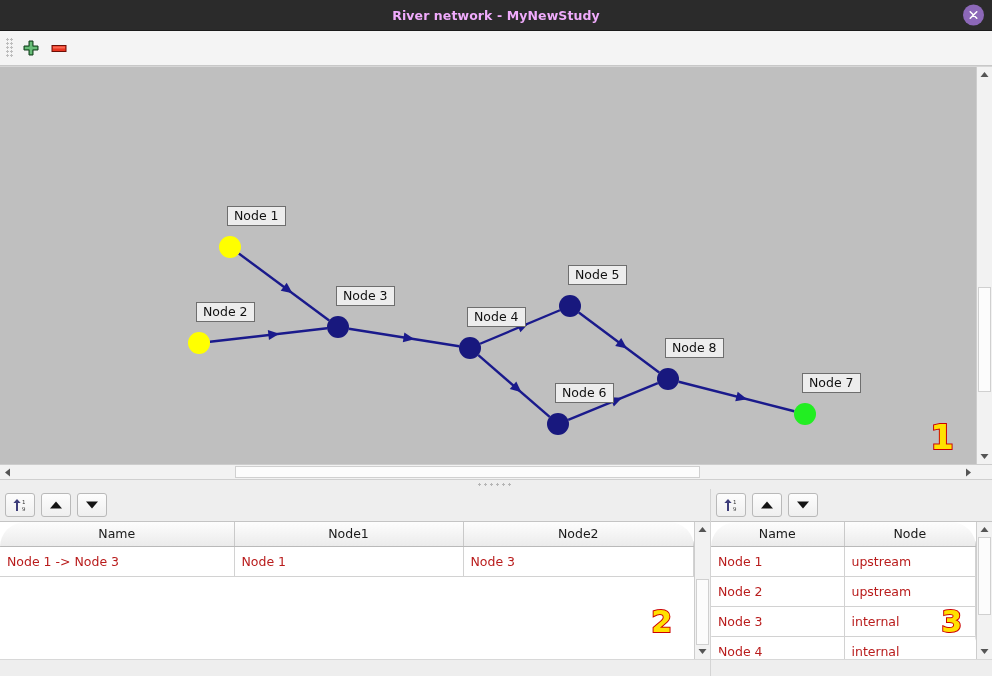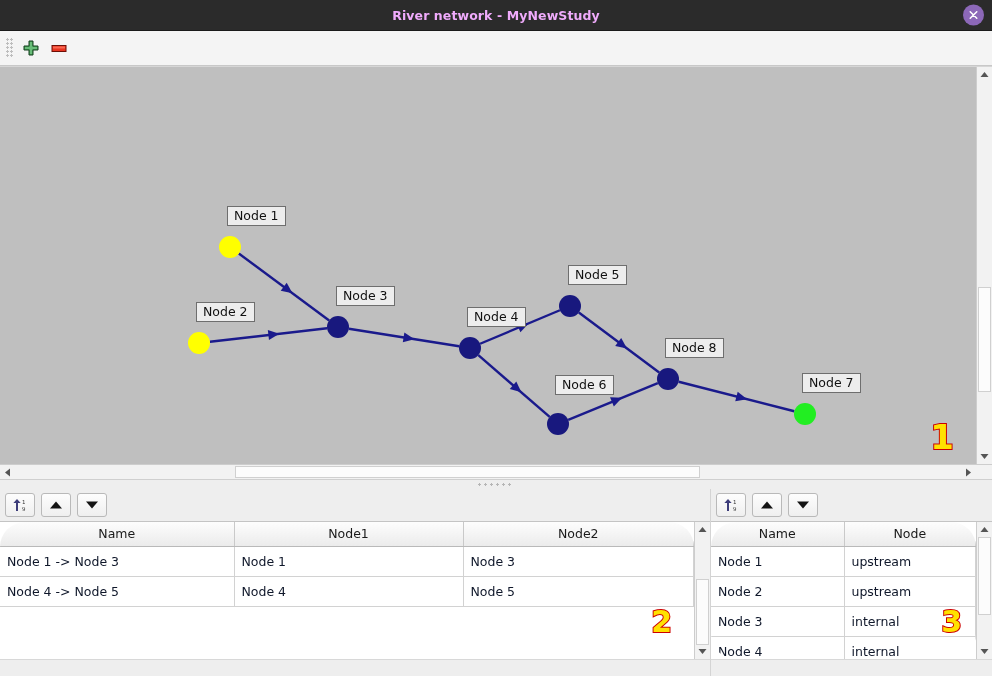--- a/index.html
+++ b/index.html
@@ -218,21 +218,21 @@
     color: #1a1a1a;
     height: 24px;
     text-align: center;
     padding: 0 4px;
   }
   table.grid td {
     border-right: 1px solid #d2d2d2;
     border-bottom: 1px solid #d2d2d2;
     height: 30px;
     padding: 0 7px;
-    color: #0f172a;
+    color: #b91c1c;
     background: #fff;
     text-align: left;
     white-space: nowrap;
     overflow: hidden;
   }
 
   .tbl-vscroll {
     flex: 0 0 16px;
     width: 16px;
     background: #f2f2f2;
@@ -322,21 +322,21 @@
             <circle cx="668" cy="312" r="11" fill="#18187e"></circle>
             <circle cx="805" cy="347" r="11" fill="#22ee22"></circle>
           </g>
       </svg>
       <div id="labels-layer">
           <div class="node-label" style="left: 227px; top: 139px;">Node 1</div>
           <div class="node-label" style="left: 196px; top: 235px;">Node 2</div>
           <div class="node-label" style="left: 336px; top: 219px;">Node 3</div>
           <div class="node-label" style="left: 467px; top: 240px;">Node 4</div>
           <div class="node-label" style="left: 568px; top: 198px;">Node 5</div>
-          <div class="node-label" style="left: 555px; top: 308px;">Node 6</div>
+          <div class="node-label" style="left: 555px; top: 316px;">Node 6</div>
           <div class="node-label" style="left: 665px; top: 271px;">Node 8</div>
           <div class="node-label" style="left: 802px; top: 306px;">Node 7</div>
         </div>
       <div class="annot" style="right:22px; bottom:10px;">1</div>
     </div>
 
     <div class="vscroll">
       <div class="sb-arrow">
         <svg width="9" height="7" viewBox="0 0 9 7">
           <path d="M4.5 1 L8.5 6 L0.5 6 z" fill="#555"></path>
@@ -411,25 +411,20 @@
                   <th>Name</th>
                   <th>Node1</th>
                   <th>Node2</th>
                 </tr>
               </thead>
             <tbody id="reaches-body">
                 <tr>
                   <td>Node 1 -&gt; Node 3</td>
                   <td>Node 1</td>
                   <td>Node 3</td>
-                </tr>
-                <tr>
-                  <td>Node 4 -&gt; Node 5</td>
-                  <td>Node 4</td>
-                  <td>Node 5</td>
                 </tr>
               </tbody>
           </table>
           <div class="tbl-annot" style="right:22px; bottom:22px;">2</div>
         </div>
         <div class="tbl-vscroll">
           <div class="sb-arrow">
             <svg width="9" height="7" viewBox="0 0 9 7">
               <path d="M4.5 1 L8.5 6 L0.5 6 z" fill="#555"></path>
             </svg>

